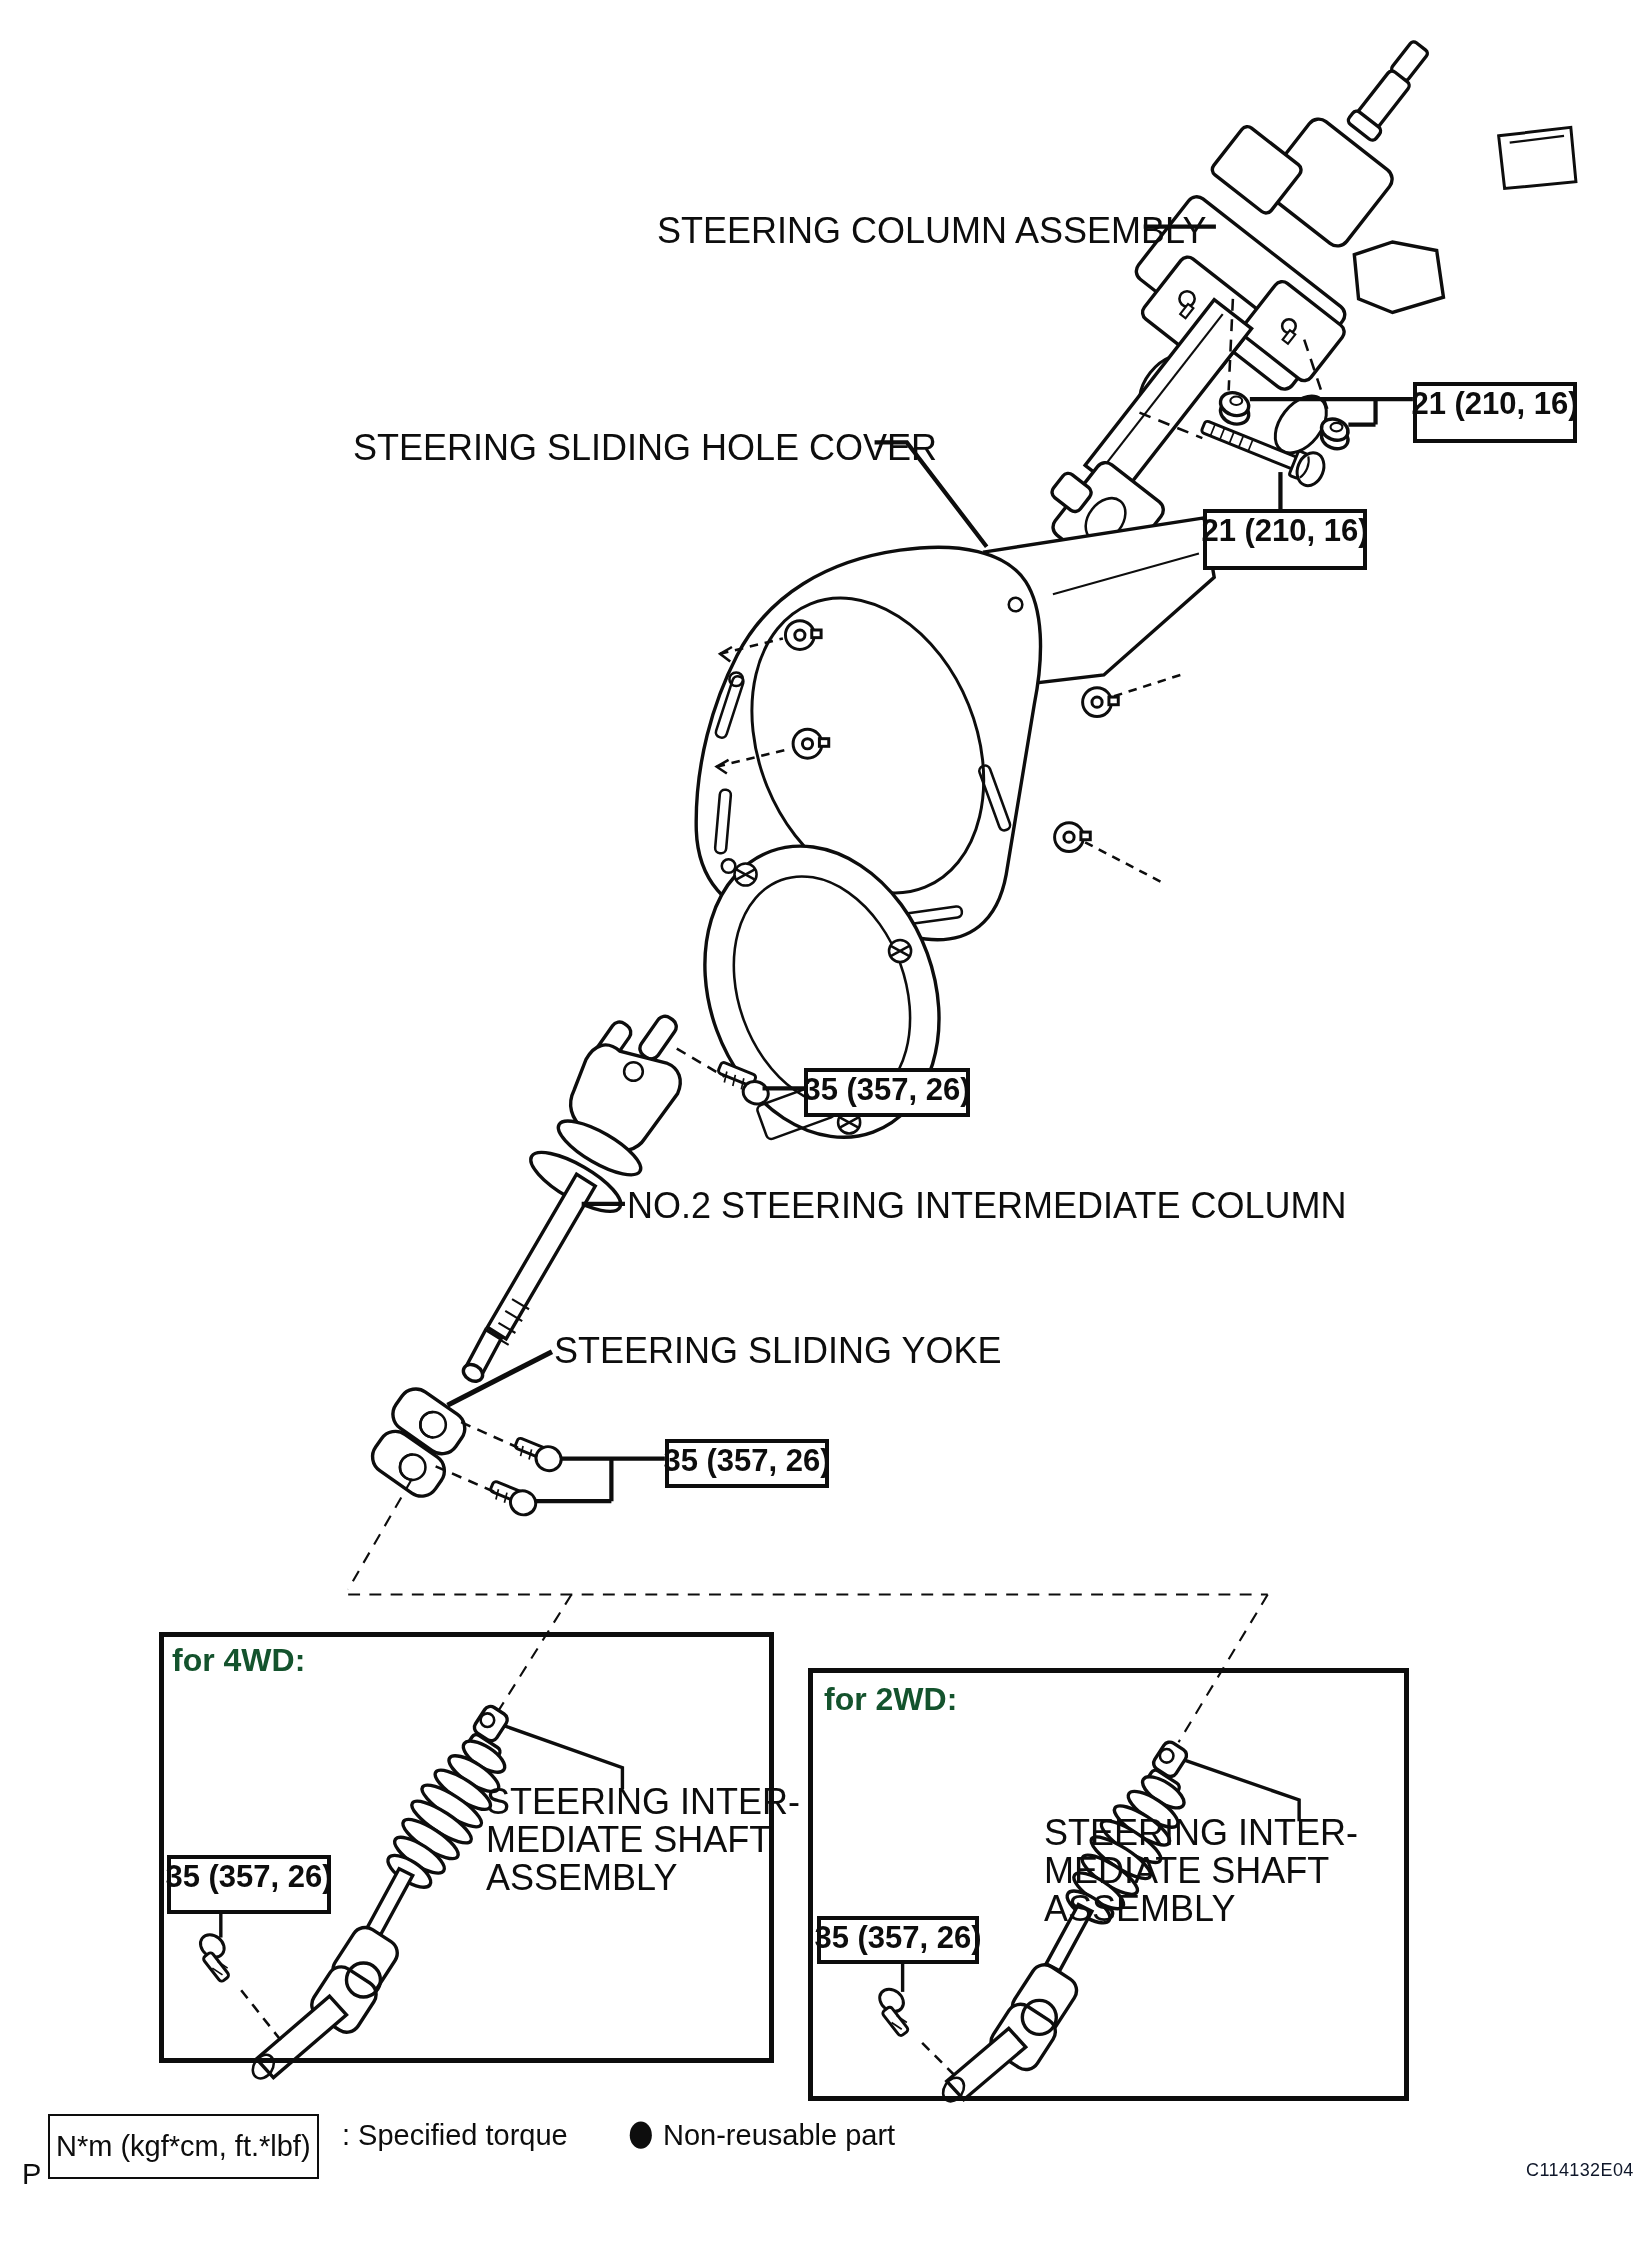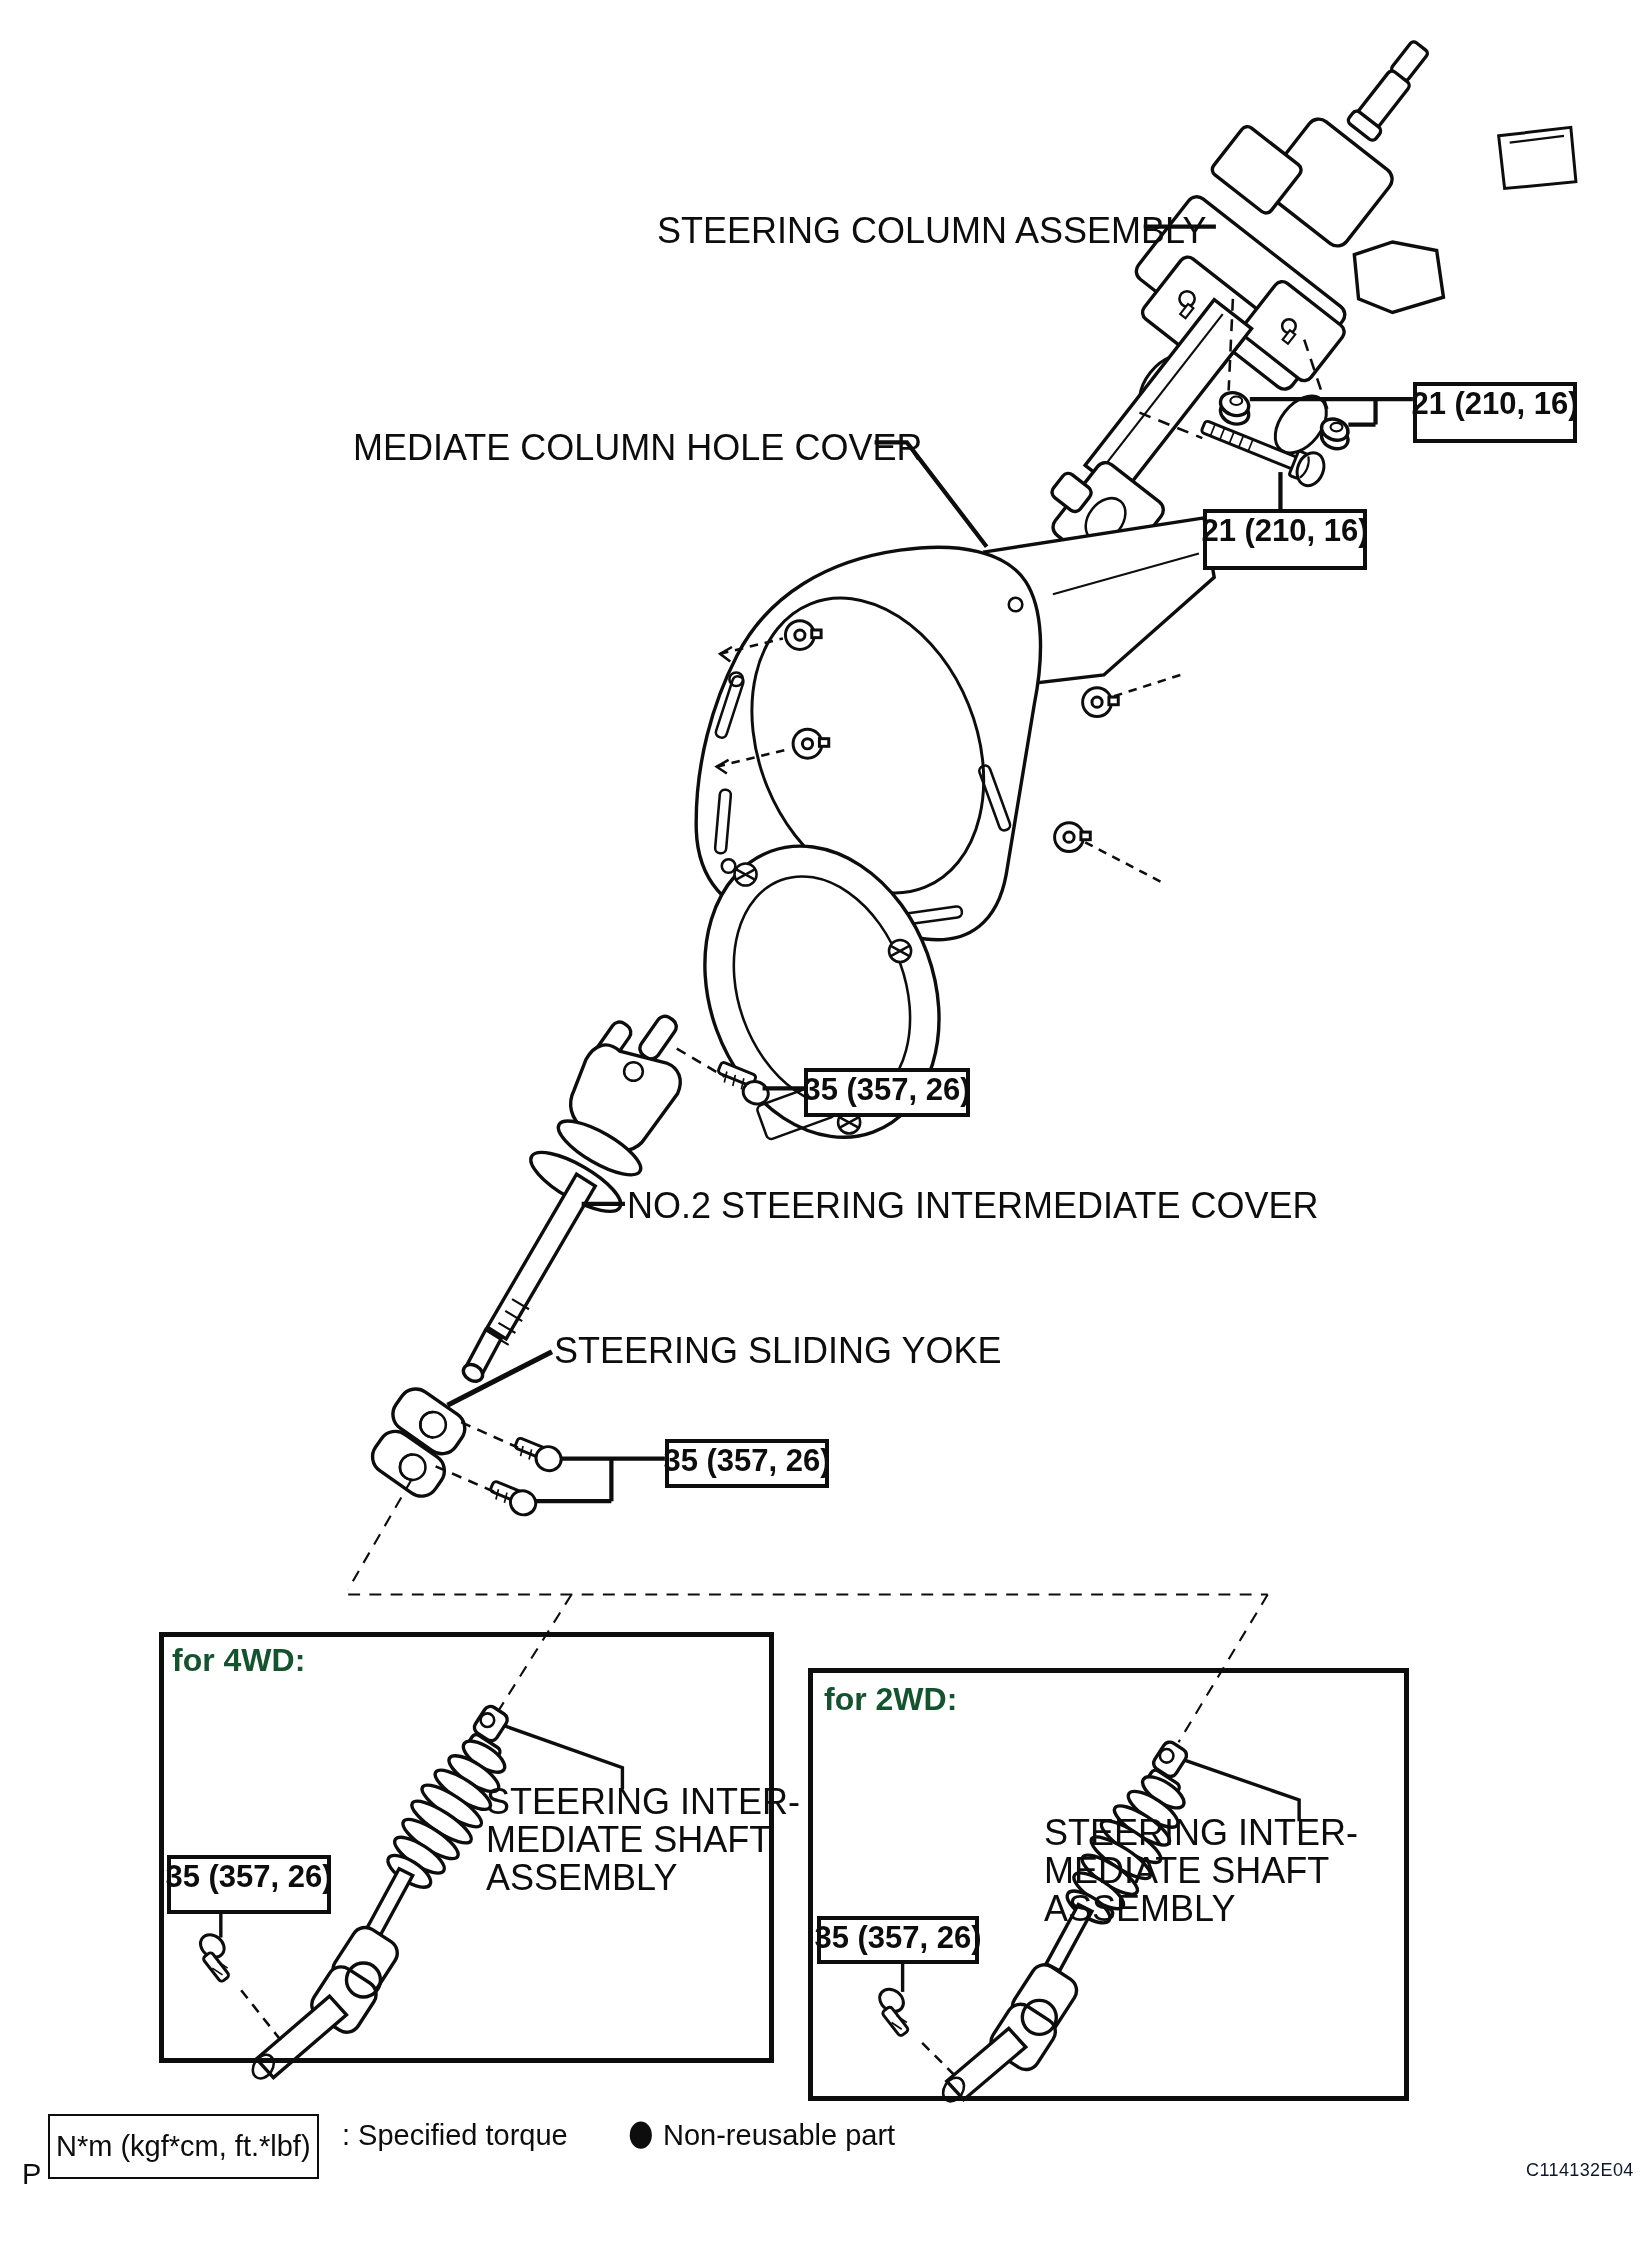--- a/index.html
+++ b/index.html
@@ -283,23 +283,23 @@
       <path d="M661,1718 L783,1718 M720,1718 L720,1768 M631,1768 L720,1768" stroke-width="5"></path>
       <path d="M595,2033 L733,2082 L733,2107" stroke-width="4"></path>
       <path d="M260,2245 L260,2282" stroke-width="4"></path>
       <path d="M1395,2073 L1530,2120 L1530,2145" stroke-width="4"></path>
       <path d="M1063,2303 L1063,2346" stroke-width="4"></path>
     </g>
   </svg>
 
   <div class="lbl" style="left:657px;top:210px;">STEERING COLUMN ASSEMBLY</div>
 
-  <div class="lbl" style="left:353px;top:427px;">MEDIATE COLUMN HOLE COVER</div>
-
-  <div class="lbl" style="left:627px;top:1185px;">NO.2 STEERING INTERMEDIATE COVER</div>
+  <div class="lbl" style="left:353px;top:427px;">STEERING SLIDING HOLE COVER</div>
+
+  <div class="lbl" style="left:627px;top:1185px;">NO.2 STEERING INTERMEDIATE COLUMN</div>
 
   <div class="lbl" style="left:554px;top:1330px;">STEERING SLIDING YOKE</div>
 
   <div class="torque-box" style="left:1413px;top:382px;width:156px;height:53px;">
     <span>21 (210, 16)</span>
   </div>
 
   <div class="torque-box" style="left:1203px;top:509px;width:156px;height:53px;">
     <span>21 (210, 16)</span>
   </div>

